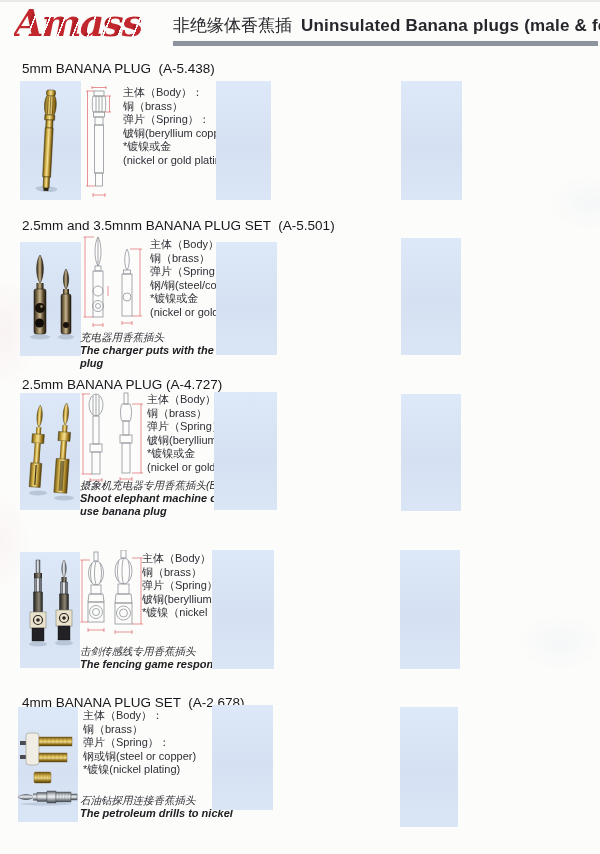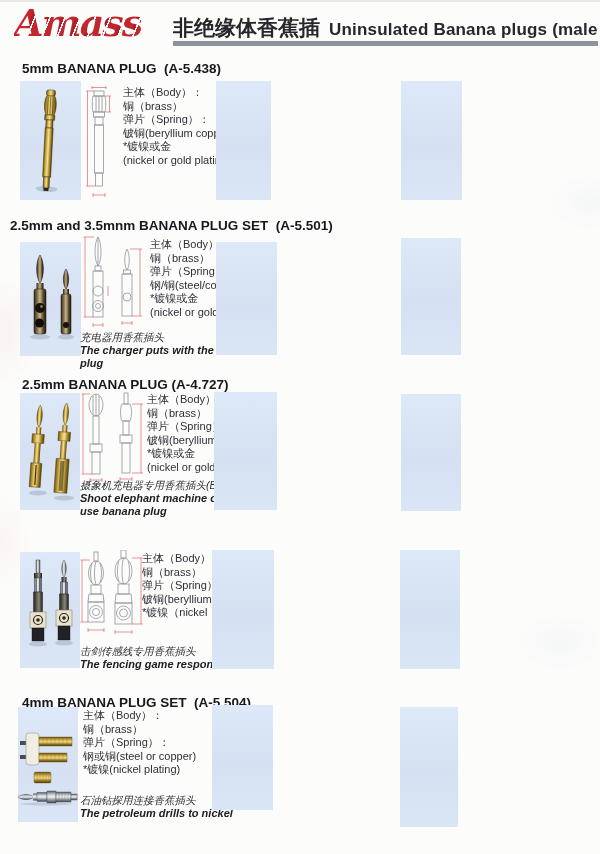--- a/index.html
+++ b/index.html
@@ -15,25 +15,25 @@
   }
   .abs{position:absolute;}
   .logo{
     position:absolute;left:14px;top:1px;
     font-family:"DejaVu Serif",serif;font-weight:bold;font-style:italic;
     font-size:38px;letter-spacing:-2px;line-height:40px;
     background:repeating-linear-gradient(112deg,#c1272d 0 7px,#b01f26 7px 10px,#ffffff 10px 11.5px,#c1272d 11.5px 14px);
     -webkit-background-clip:text;background-clip:text;color:transparent;
   }
   .hdr-titles{position:absolute;left:173px;top:12px;display:flex;gap:9px;align-items:baseline;white-space:pre;}
-  .hdr-cn{font-weight:bold;font-size:21px;color:#26262c;}
+  .hdr-cn{font-weight:normal;font-size:17px;color:#26262c;}
   .hdr-en{font-weight:bold;font-size:17px;color:#26262c;letter-spacing:0.2px;}
   .graybar{position:absolute;left:173px;top:39px;width:425px;height:5px;background:#8d949d;}
   .bluerect{position:absolute;background:linear-gradient(180deg,#dde9f8 0%,#d5e1f2 55%,#dae6f6 100%);}
-  .sec-title{position:absolute;font-weight:bold;font-size:13.5px;color:#17171c;white-space:pre;}
+  .sec-title{position:absolute;font-weight:normal;font-size:13.5px;color:#17171c;white-space:pre;}
   .specs{position:absolute;font-size:11px;line-height:13.6px;color:#2e2e36;white-space:pre-line;}
   .caption{position:absolute;color:#2e2e36;font-style:italic;}
   .caption .cn{font-size:10.5px;line-height:13px;}
   .caption .en{font-weight:bold;font-size:11px;line-height:13px;color:#202024;}
   svg{display:block;}
 </style>
 </head>
 <body>
 
 <svg width="0" height="0" style="position:absolute" aria-hidden="true">
@@ -140,21 +140,21 @@
   </div>
   <div class="specs" style="left:123px;top:84px;width:112px">主体（Body）：
 铜（brass）
 弹片（Spring）：
 铍铜(beryllium copper)
 *镀镍或金
 (nickel or gold plating)</div>
   <div class="bluerect" style="left:216px;top:79px;width:55px;height:119px"></div>
   <div class="bluerect" style="left:401px;top:79px;width:61px;height:119px"></div>
 
-  <div class="sec-title" style="left:10px;top:216px">2.5mm and 3.5mnm BANANA PLUG SET  (A-5.501)</div>
+  <div class="sec-title" style="left:22px;top:216px">2.5mm and 3.5mnm BANANA PLUG SET  (A-5.501)</div>
   <div class="bluerect" style="left:20px;top:240px;width:61px;height:114px">
     <div class="abs" style="left:4px;top:11px">
       <svg width="54" height="92" viewBox="0 0 54 92">
         <ellipse cx="16" cy="84" rx="10" ry="2.5" fill="rgba(40,60,90,0.18)"></ellipse>
         <ellipse cx="42" cy="84" rx="8" ry="2.5" fill="rgba(40,60,90,0.18)"></ellipse>
         <path d="M16,2 C11.5,8 11.5,24 16,30 C20.5,24 20.5,8 16,2 Z" fill="url(#gBronze)" stroke="#1c150c" stroke-width="0.5"></path>
         <rect x="12.5" y="30" width="7" height="6" fill="url(#gBronze)"></rect>
         <rect x="10" y="36" width="12" height="45" rx="2" fill="url(#gBronze)" stroke="#1c150c" stroke-width="0.5"></rect>
         <circle cx="16" cy="55" r="5" fill="#17110a"></circle>
         <circle cx="15.5" cy="70" r="4.5" fill="#100c07"></circle>
@@ -352,21 +352,21 @@
 弹片（Spring）：
 铍铜(beryllium copper)
 *镀镍（nickel ）</div>
   <div class="caption" style="left:80px;top:643px;width:200px">
     <div class="cn">击剑传感线专用香蕉插头</div>
     <div class="en">The fencing game responds line</div>
   </div>
   <div class="bluerect" style="left:212px;top:548px;width:62px;height:119px"></div>
   <div class="bluerect" style="left:400px;top:548px;width:60px;height:119px"></div>
 
-  <div class="sec-title" style="left:22px;top:693px">4mm BANANA PLUG SET  (A-5.504)</div>
+  <div class="sec-title" style="left:22px;top:693px">4mm BANANA PLUG SET  (A-2.678)</div>
   <div class="bluerect" style="left:18px;top:705px;width:60px;height:115px"></div>
   <div class="abs" style="left:20px;top:727px">
     <svg width="56" height="40" viewBox="0 0 56 40">
       <rect x="0" y="12" width="8" height="4" fill="#4c4c50"></rect>
       <rect x="0" y="26" width="8" height="4" fill="#4c4c50"></rect>
       <rect x="6" y="4" width="13" height="32" rx="3" fill="#efede4" stroke="#9a988c" stroke-width="0.6"></rect>
       <rect x="19" y="8" width="33" height="9" fill="url(#gBrassH)" stroke="#6b5210" stroke-width="0.4"></rect>
       <rect x="19" y="24" width="28" height="9" fill="url(#gBrassH)" stroke="#6b5210" stroke-width="0.4"></rect>
       <g stroke="#5d470e" stroke-width="0.5" opacity="0.45">
         <line x1="23" y1="8" x2="23" y2="17"></line>

